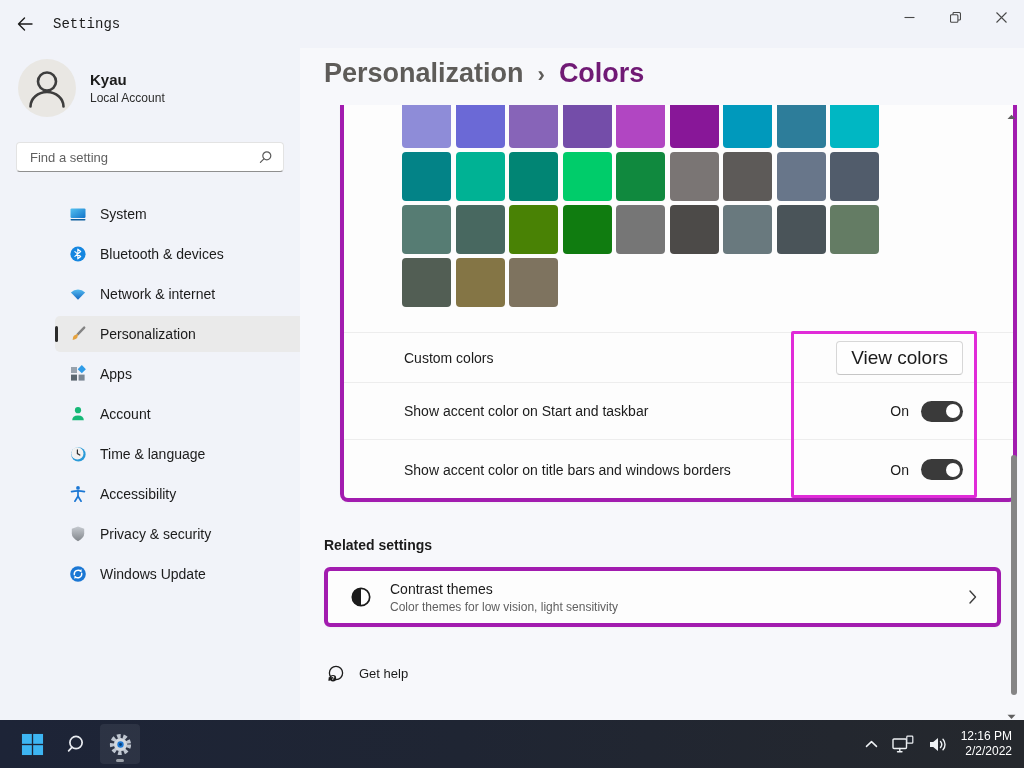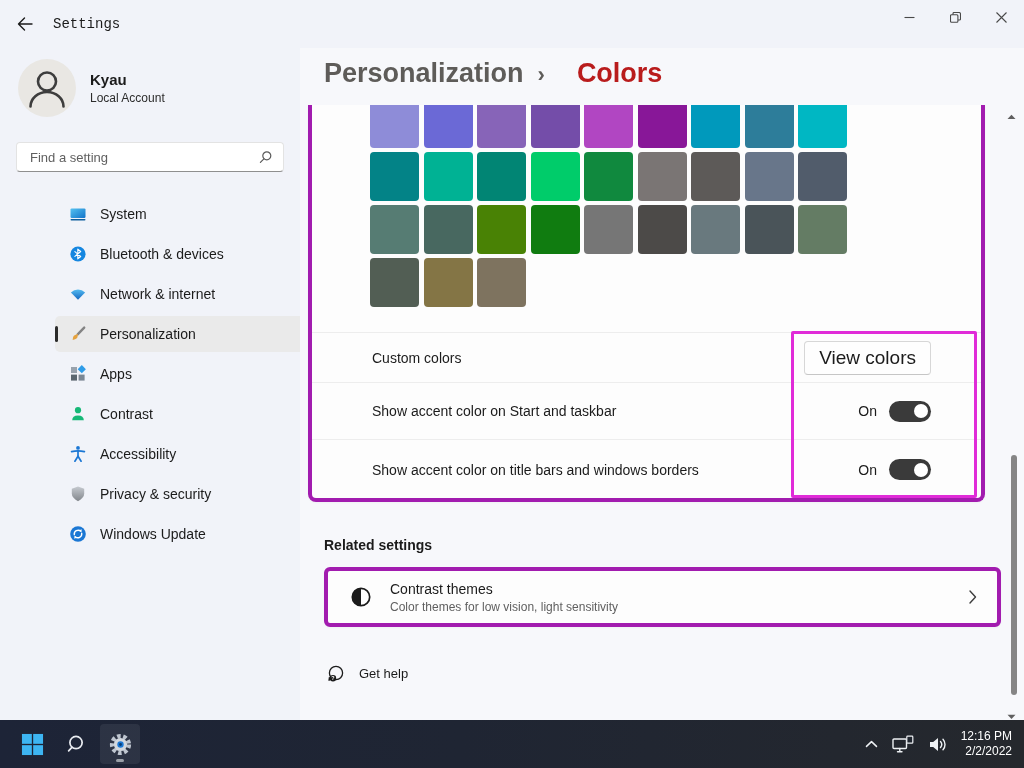--- a/index.html
+++ b/index.html
@@ -31,24 +31,24 @@
   .nav-item.selected { background:#eaeaea; }
   .nav-item.selected::before { content:""; position:absolute; left:0; top:10px; width:3px; height:16px; border-radius:2px; background:#2b2b2b; }
   .nav-icon { width:18px; height:18px; display:flex; align-items:center; justify-content:center; }
   .nav-label { margin-left:13px; font-size:14px; color:#1b1b1b; white-space:nowrap; }
 
   
   .main { position:absolute; left:300px; top:48px; width:724px; height:672px; background:#f7f8fb; }
   .breadcrumb { position:absolute; left:24px; top:10px; display:flex; align-items:baseline; font-size:27px; font-weight:600; }
   .crumb-parent { color:#5e5c59; }
   .crumb-sep { color:#5e5c59; margin:0 14px; font-size:22px; }
-  .crumb-current { color:#b91c1c;margin-left:18px; }
+  .crumb-current { color:#701a75; }
 
   .card { background:#fdfdfd; border:4px solid #a21caf; box-shadow:0 1px 2px rgba(0,0,0,0.03); }
-  .accent-card { position:absolute; left:8px; top:57px; width:677px; height:397px; border-top:none; border-radius:0 0 8px 8px; }
+  .accent-card { position:absolute; left:40px; top:57px; width:677px; height:397px; border-top:none; border-radius:0 0 8px 8px; }
   .grid-clip { height:227px; overflow:hidden; }
   .palette-grid { display:grid; grid-template-columns:repeat(9,49px); column-gap:4.5px; row-gap:4px; margin:-6px 0 0 58px; }
   .swatch { width:49px; height:49px; border-radius:4px; cursor:pointer; }
 
   .setting-row { display:flex; align-items:center; border-top:1px solid #ededed; padding:0 50px 0 60px; }
   .row-h50 { height:50px; } .row-h57 { height:57px; } .row-h60 { height:60px; }
   .row-label { font-size:14px; color:#1b1b1b; }
   .row-control { margin-left:auto; display:flex; align-items:center; }
   .btn { background:#fefefe; border:1px solid #d7d7d7; border-bottom-color:#c6c6c6; border-radius:4px; padding:5px 14px; font-size:19px; color:#1b1b1b; cursor:pointer; font-family:"Liberation Sans",sans-serif; }
   .toggle-state { font-size:14px; color:#1b1b1b; margin-right:12px; }
@@ -206,21 +206,31 @@
           </span>
       <span class="nav-label">Apps</span>
     </div>
         <div class="nav-item">
       <span class="nav-icon">
             <svg width="18" height="18" viewBox="0 0 18 18">
               <circle cx="9" cy="5.2" r="3.1" fill="#16b877"></circle>
               <path d="M3.2 15.3 q0 -4.7 5.8 -4.7 t5.8 4.7 z" fill="#16b877"></path>
             </svg>
           </span>
-      <span class="nav-label">Contrast</span>
+      <span class="nav-label">Account</span>
+    </div>
+        <div class="nav-item">
+      <span class="nav-icon">
+            <svg width="18" height="18" viewBox="0 0 18 18">
+              <circle cx="9.4" cy="9.4" r="7.2" fill="#2a9ad8"></circle>
+              <circle cx="8.4" cy="8.4" r="6.1" fill="#f2f2f2"></circle>
+              <path d="M8.4 4.9 v3.7 l2.4 1.5" stroke="#333333" stroke-width="1.2" fill="none" stroke-linecap="round"></path>
+            </svg>
+          </span>
+      <span class="nav-label">Time &amp; language</span>
     </div>
         <div class="nav-item">
       <span class="nav-icon">
             <svg width="18" height="18" viewBox="0 0 18 18">
               <circle cx="9" cy="2.9" r="1.9" fill="#1b77d4"></circle>
               <g stroke="#1b77d4" stroke-width="1.7" fill="none" stroke-linecap="round" stroke-linejoin="round">
                 <path d="M2.6 6.6 Q9 5 15.4 6.6"></path>
                 <path d="M9 6.3 v4.9"></path>
                 <path d="M9 11.2 L5.9 16.2 M9 11.2 l3.1 5"></path>
               </g>

